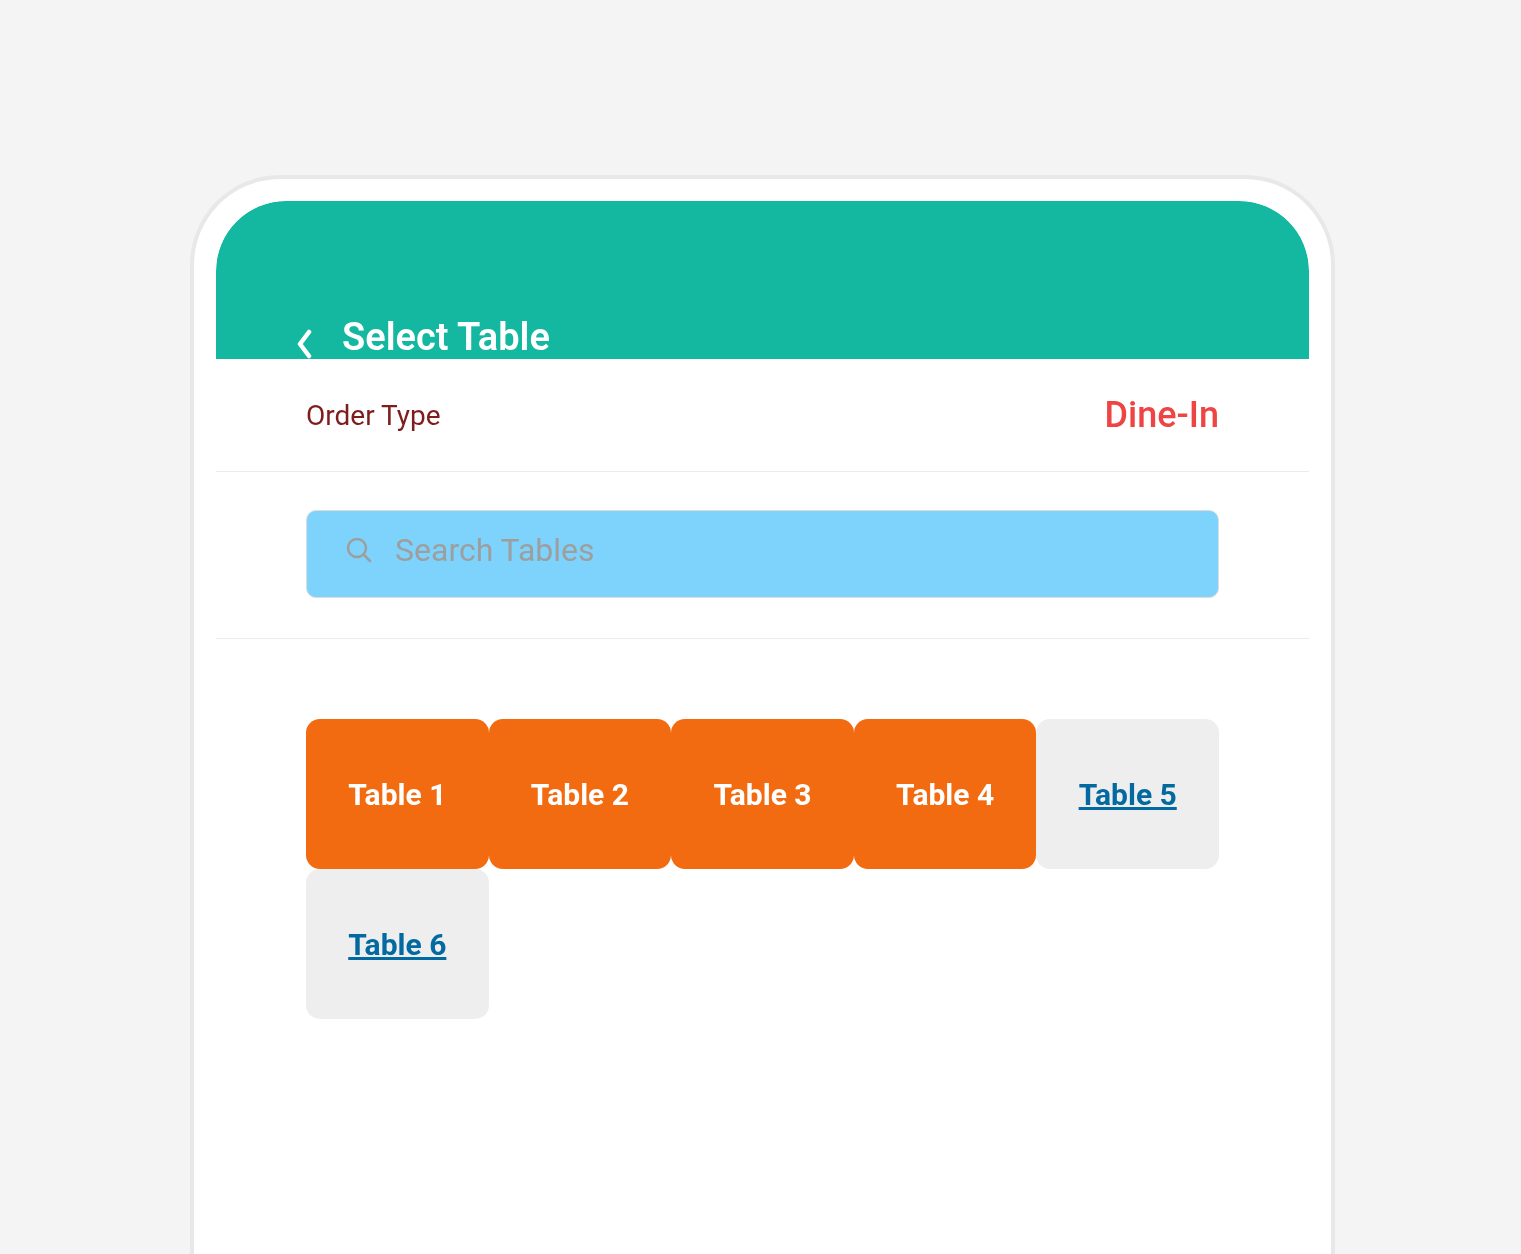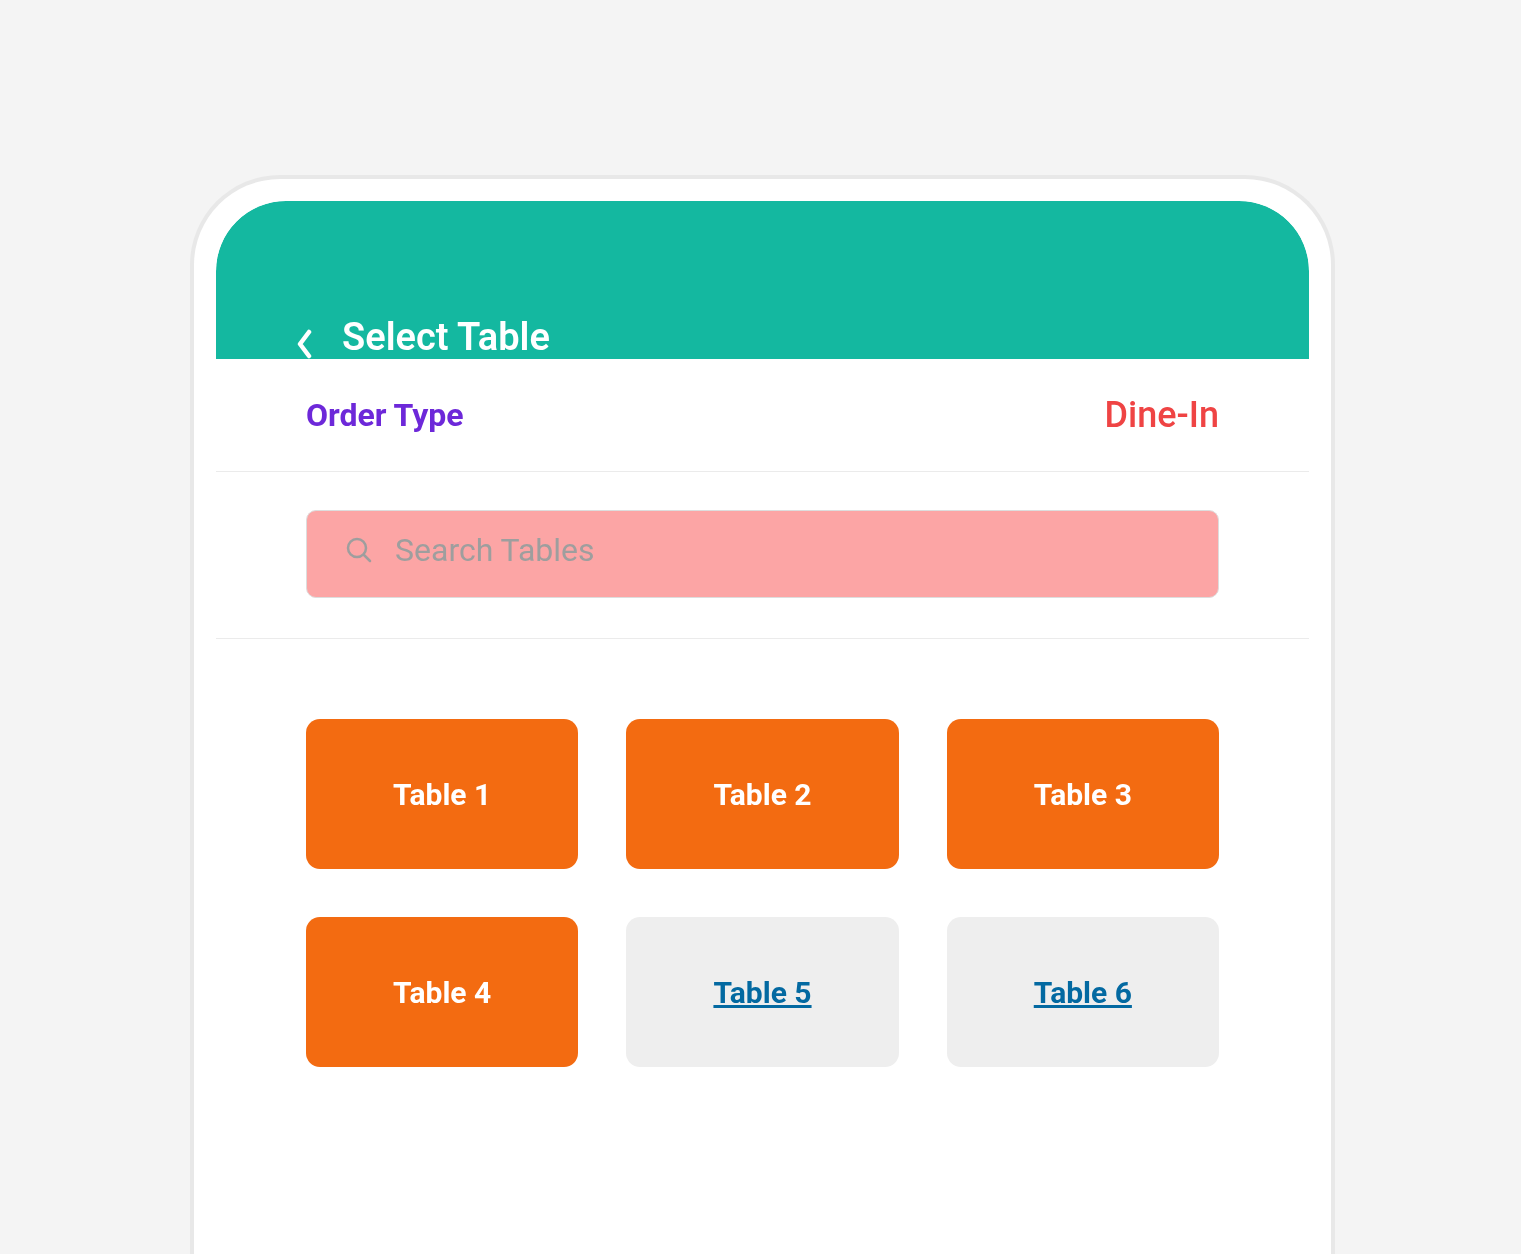--- a/index.html
+++ b/index.html
@@ -74,23 +74,23 @@
     
     .order-type-row {
       display: flex;
       justify-content: space-between;
       align-items: center;
       padding: 35px 90px 35px 90px;
       border-bottom: 1px solid #ebebeb;
     }
     
     .order-type-label {
-      font-size: 32px;
-      font-weight: 700;
-      color: #6d28d9;
+      font-size: 28px;
+      font-weight: 400;
+      color: #7f1d1d;
     }
     
     .order-type-value {
       font-size: 36px;
       font-weight: 500;
       color: #ef4444;
     }
     
     .search-section {
       padding: 38px 90px 40px 90px;
@@ -98,21 +98,21 @@
     }
     
     .search-box {
       display: flex;
       align-items: center;
       border: 1px solid #dddddd;
       border-radius: 10px;
       height: 88px;
       padding: 0 30px 8px 38px;
       gap: 22px;
-      background: #fca5a5;
+      background: #7dd3fc;
     }
     
     .search-icon {
       width: 28px;
       height: 28px;
       flex-shrink: 0;
     }
     
     .search-icon svg {
       width: 28px;
@@ -129,22 +129,21 @@
     }
     
     .search-input::placeholder {
       color: #9e9e9e;
       font-weight: 400;
     }
     
     .tables-grid {
       padding: 80px 90px 0 90px;
       display: grid;
-      grid-template-columns: repeat(3, 1fr);
-      gap: 48px;
+      grid-template-columns: repeat(5, 1fr);
     }
     
     .table-btn {
       height: 150px;
       border-radius: 14px;
       display: flex;
       align-items: center;
       justify-content: center;
       font-size: 30px;
       font-weight: 700;

